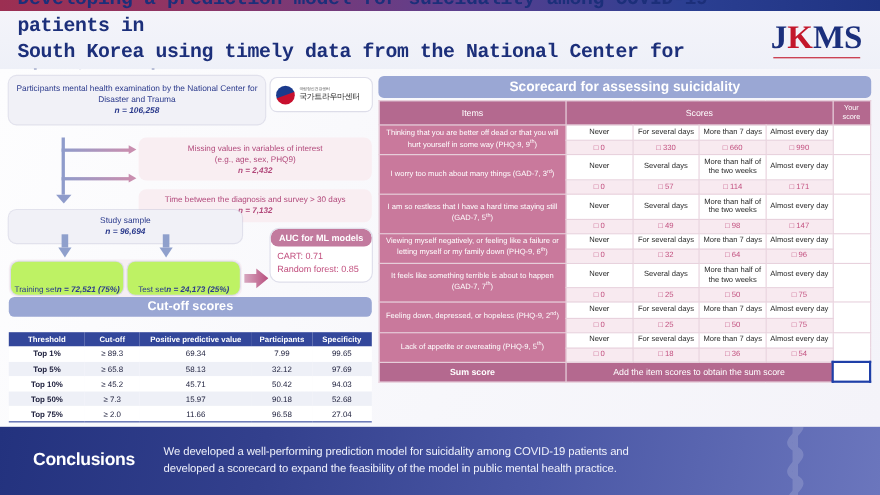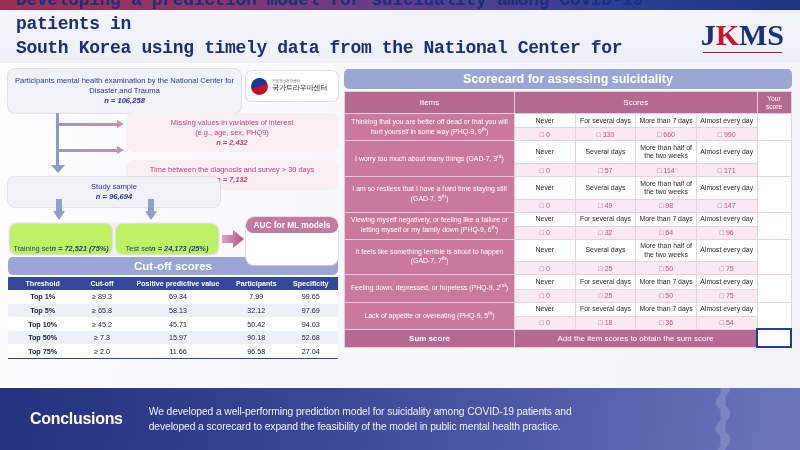--- a/index.html
+++ b/index.html
@@ -34,21 +34,21 @@
   }
   .jkms .k { color: #c3172b; }
   .jkms .rule { position:absolute; left:2px; right:2px; bottom:0px; height:1.5px; background:#c3172b;}
 
   
   .body-wrap {
     position: relative; height: 325px; width: 100%;
     background: linear-gradient(110deg,#fdfdfe 0%, #f7f7fb 55%, #f4f3f9 100%);
     display: flex; gap: 6px; padding: 6px 8px 4px 8px;
   }
-  .left-col { width: 330px; display: flex; flex-direction: column; gap: 0; position: relative;}
+  .left-col { width: 330px; display: flex; flex-direction: column; gap: 12px; position: relative;}
   .right-col { flex: 1; display: flex; flex-direction: column; }
 
   
   .flowbox {
     background: #f1f1f7; border-radius: 7px; color: #2b3a8c;
     text-align: center; font-size: 7.6px; line-height: 1.32; padding: 5px 6px;
     box-shadow: 0 0 0 1px rgba(200,200,220,.5);
   }
   .pinkbox {
     background: #f9eef2; border-radius: 7px; color: #b2497b;
@@ -97,21 +97,21 @@
   }
   .setbox{
     flex:1; background:#bef264; border-radius:7px; display:flex; flex-direction:row;
     align-items:flex-end; justify-content:center; color:#2b3a8c; font-size:7.4px; line-height:1.35;
     box-shadow: 0 0 0 1px rgba(215,215,230,.8);
   }
   .big-arrow{
     position:absolute; left: 214px; top: 52px; width: 22px; height: 20px;
   }
   .auc-card{
-    position:absolute; left: 238px; top: 40px; width: 92px; height: 48px;
+    position:absolute; left: 238px; top: 17px; width: 92px; height: 48px;
     background:#fff; border-radius:8px; box-shadow: 0 0 0 1px rgba(215,215,230,.8);
     overflow:hidden;
   }
   .auc-head{
     background:#c27a9e; color:#fff; font-size:8.3px; font-weight:bold; text-align:center;
     padding:3px 0; border-radius: 8px 8px 7px 7px;
   }
   .auc-body{ padding:3px 6px; color:#c2507f; font-size:8.2px; line-height:1.45; }
 
   
@@ -248,20 +248,24 @@
               <stop offset="0" stop-color="#d7a8c0"></stop>
                   <stop offset="1" stop-color="#b84f7e"></stop>
             </linearGradient>
               </defs>
             <path d="M0,6 L11,6 L11,1 L22,10 L11,19 L11,14 L0,14 Z" fill="url(#ga)"></path>
           </svg>
         </div>
 
         <div class="auc-card">
           <div class="auc-head">AUC for ML models</div>
+          <div class="auc-body">
+            <div>CART: 0.71</div>
+            <div>Random forest: 0.85</div>
+          </div>
         </div>
       </div>
 
       <div class="cut-title">Cut-off scores</div>
       <table class="cut-table">
         <thead>
             <tr id="cut-head">
               <th style="width: 21%;">Threshold</th>
               <th style="width: 15%;">Cut-off</th>
               <th style="width: 31%; margin-top: 16px;">Positive predictive value</th>

